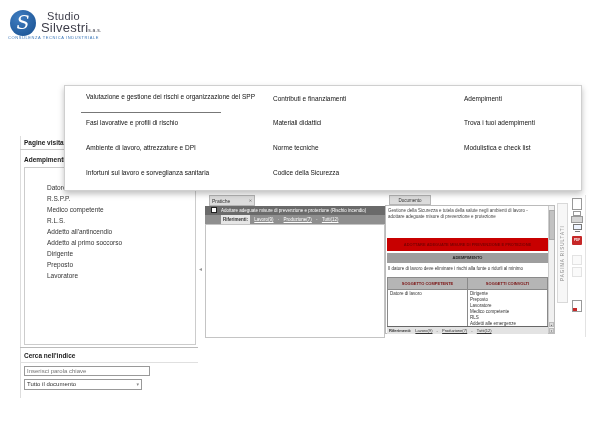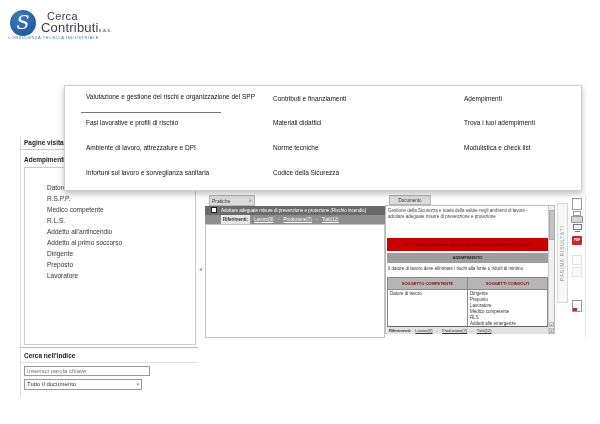--- a/index.html
+++ b/index.html
@@ -117,22 +117,22 @@
 </head>
 <body>
 
 <div class="screen">
 
   <div class="logo">
     <div class="logo-mark">
       <span class="logo-s">S</span>
     </div>
     <div class="logo-text">
-      <div class="logo-line1">Cerca</div>
-      <div class="logo-line2"><span>Contributi</span><span class="logo-suffix">s.a.s.</span></div>
+      <div class="logo-line1">Studio</div>
+      <div class="logo-line2"><span>Silvestri</span><span class="logo-suffix">s.a.s.</span></div>
     </div>
     <div class="logo-tagline">CONSULENZA TECNICA INDUSTRIALE</div>
   </div>
 
   <div class="sb-vline"></div>
   <div class="sb-h sb-h1">Pagine visitate</div>
   <div class="sb-divider"></div>
   <div class="sb-h sb-h2">Adempimenti</div>
 
   <div class="roles-box">

